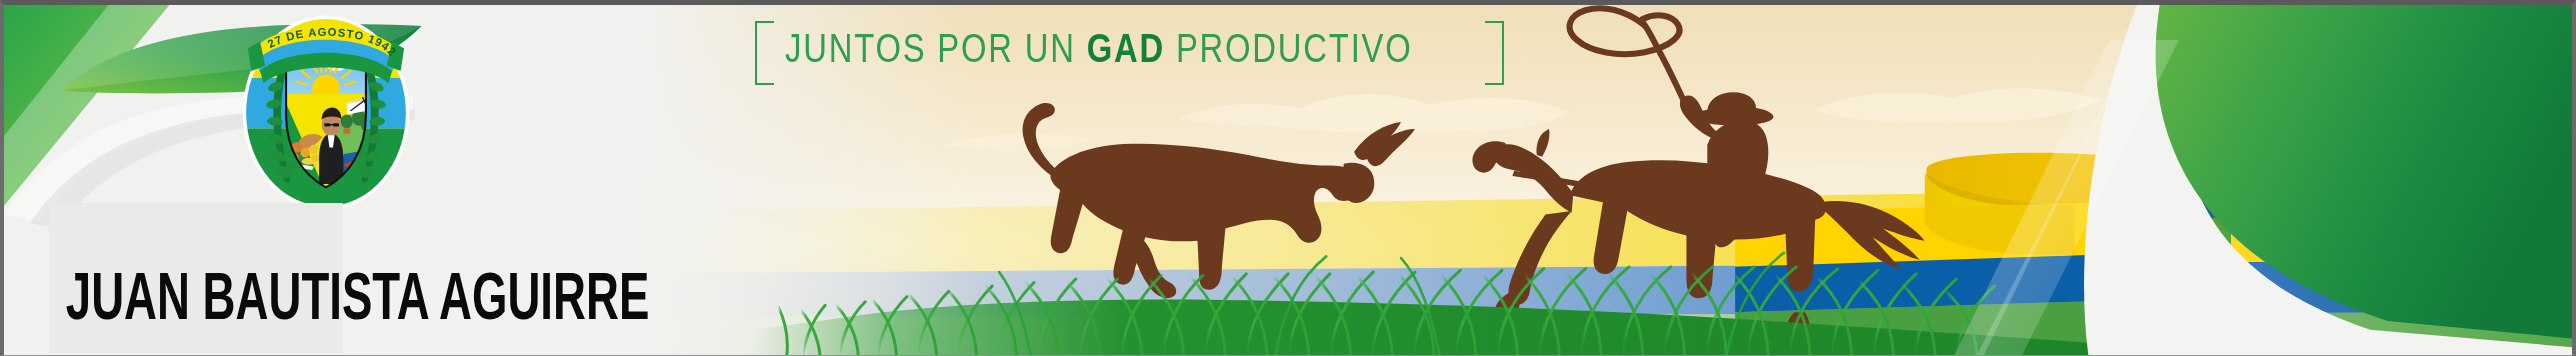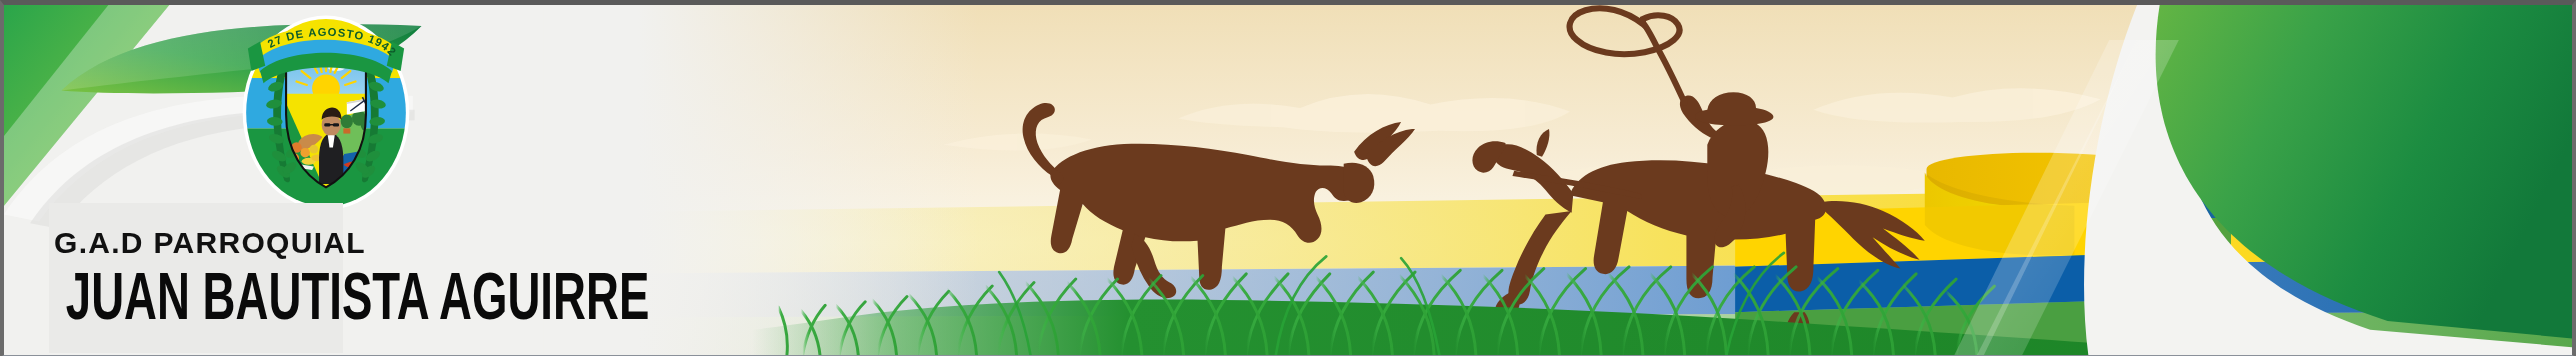--- a/index.html
+++ b/index.html
@@ -500,20 +500,25 @@
                C190,102 112,102 66,98 Z" fill="url(#leafG)"></path>
       <path d="M66,98 C150,20 320,18 480,24 C440,48 380,64 300,72 C220,80 130,90 66,98 Z" fill="url(#leafShade)"></path>
 
       <path d="M0,240 C60,150 160,108 300,104 L470,104 L470,122 L318,124
                C190,128 98,168 40,248 Z" fill="#f7f7f6" opacity="0.9"></path>
 
       <path d="M30,250 C90,162 190,124 330,120 L472,120 L472,132 L340,136
                C210,140 118,180 62,256 Z" fill="#dcdcda" opacity="0.55"></path>
     </svg>
 
+    <div id="tagline-wrap">
+      <span class="bracket left"></span>
+      <span class="bracket right"></span>
+      <div id="tagline"><span>JUNTOS POR UN </span><span class="accent">GAD</span><span> PRODUCTIVO</span></div>
+    </div>
 
 
     <svg id="crest" viewBox="0 0 212 232">
       <defs>
         <clipPath id="ovalClip">
             <ellipse cx="106" cy="118" rx="92" ry="108"></ellipse>
           </clipPath>
         <linearGradient id="skyShield" x1="0" y1="0" x2="0" y2="1">
           <stop offset="0" stop-color="#63b6e8"></stop>
           <stop offset="1" stop-color="#a9dcf5"></stop>
@@ -655,19 +660,18 @@
         <path d="M196,44 L182,36 L176,64 L192,70 Z" fill="#1a9641"></path>
         <path id="ribbonArc" d="M32,52 C58,22 154,22 180,52" fill="none"></path>
         <text font-family="&quot;Liberation Sans&quot;, sans-serif" font-size="13" font-weight="700" fill="#0d5c2a" letter-spacing="1.2">
           <textPath href="#ribbonArc" startOffset="8%">27 DE AGOSTO 1942</textPath>
         </text>
       </g>
     </svg>
 
     <div id="titleblock">
       <div id="plate"></div>
-      <div id="line1">G.A.D PARROQUIAL</div>
       <div id="line2">JUAN BAUTISTA AGUIRRE</div>
     </div>
 
   </div>
 </div>
 
 
 </body></html>

